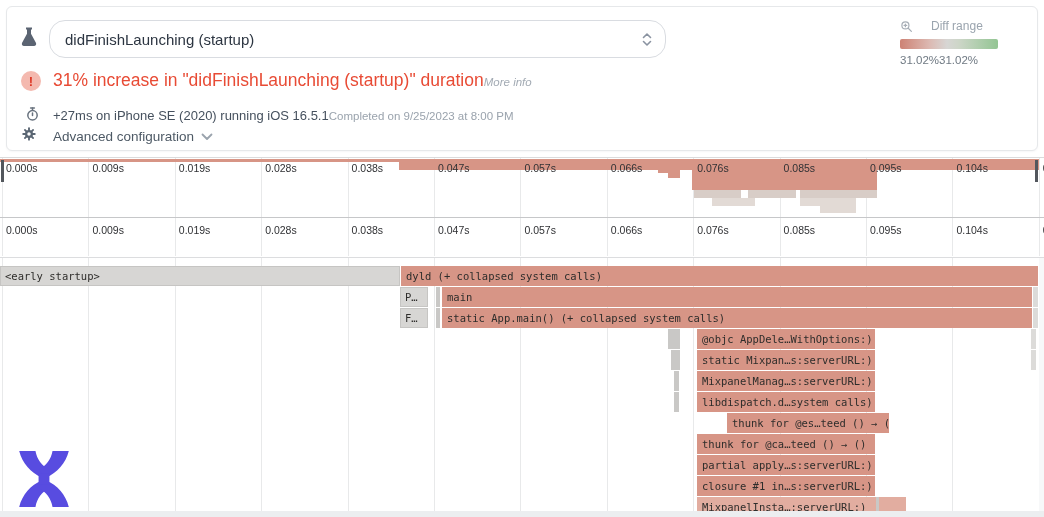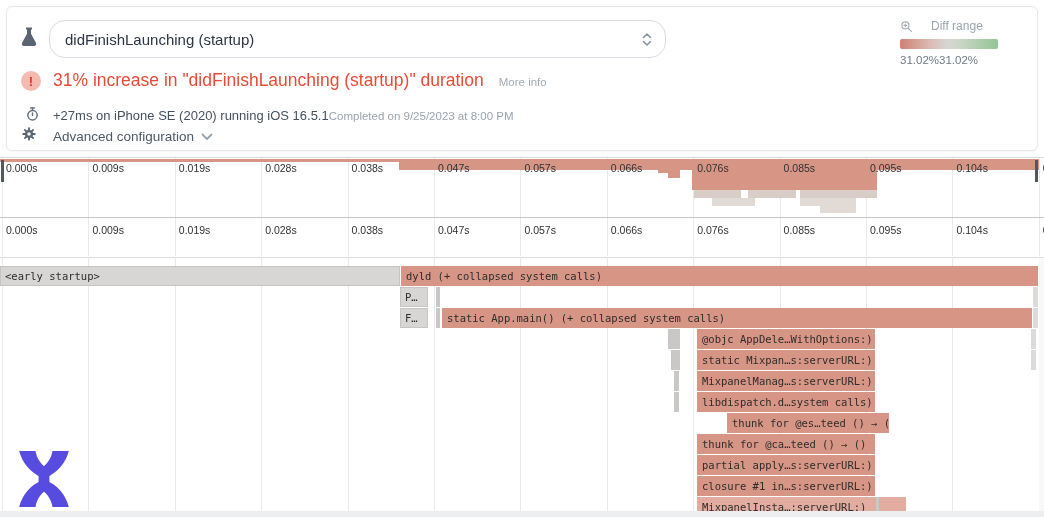--- a/index.html
+++ b/index.html
@@ -15,21 +15,21 @@
                border:1px solid #d9dce1; border-radius:16px; background:#fff;
                display:flex; align-items:center; padding:0 34px 0 15px; box-sizing:border-box;
                font-size:15px; color:#2c3541; cursor:pointer; }
   .selectbox .updown { position:absolute; right:12px; top:10px; }
 
   .alert-ic { position:absolute; left:14px; top:64px; width:20px; height:20px; border-radius:50%;
               background:#f4b9af; color:#dd3826; font-weight:bold; font-size:13px;
               display:flex; align-items:center; justify-content:center; }
   .alert-title { position:absolute; left:46px; top:63px; font-size:17.5px;
                  color:var(--accent-red-text,#e84b35); white-space:nowrap; }
-  .more-info { font-size:11.5px; color:#a3abb4; margin-left:15px; cursor:pointer; }
+  .more-info { font-size:11.5px; color:#a3abb4; margin-left:0; cursor:pointer;font-style:italic; }
 
   .summary { position:absolute; left:46px; top:101px; font-size:13px; color:#46515e; white-space:nowrap; }
   .summary .completed { font-size:11.5px; color:#9aa3ad; margin-left:0; }
   .stopwatch { position:absolute; left:18px; top:99px; }
 
   .advanced { position:absolute; left:46px; top:122px; font-size:13.5px; color:#4d5965;
               display:flex; align-items:center; gap:7px; cursor:pointer; }
   .gear { position:absolute; left:14px; top:119px; }
 
   .diffblock { position:absolute; left:893px; top:12px; width:98px; }
@@ -235,20 +235,23 @@
       <div class="bar gray" style="left: 0px; width: 400px; top: 8px;">
         <span>&lt;early startup&gt;</span>
       </div>
       <div class="bar red" style="left: 401px; width: 637px; top: 8px;">
         <span>dyld (+ collapsed system calls)</span>
       </div>
       <div class="bar gray" style="left: 400px; width: 28px; top: 29px;">
         <span>P…</span>
       </div>
       <div class="bar sliver" style="left: 436px; width: 4px; top: 29px;"></div>
+      <div class="bar red" style="left: 442px; width: 590px; top: 29px;">
+        <span>main</span>
+      </div>
       <div class="bar sliver_light" style="left: 1033px; width: 5px; top: 29px;"></div>
       <div class="bar gray" style="left: 400px; width: 28px; top: 50px;">
         <span>F…</span>
       </div>
       <div class="bar sliver" style="left: 436px; width: 4px; top: 50px;"></div>
       <div class="bar red" style="left: 442px; width: 590px; top: 50px;">
         <span>static App.main() (+ collapsed system calls)</span>
       </div>
       <div class="bar sliver_light" style="left: 1033px; width: 5px; top: 50px;"></div>
       <div class="bar sliver" style="left: 668px; width: 12px; top: 71px;"></div>

